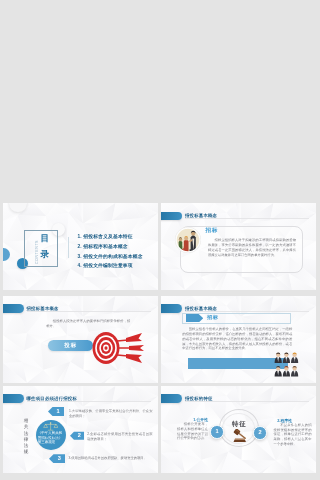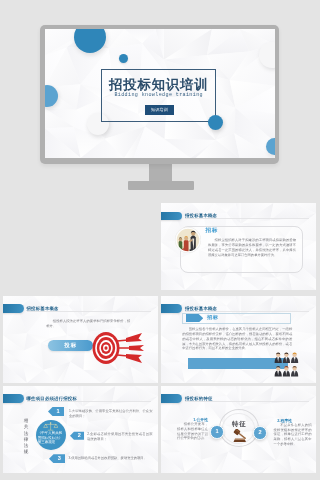--- a/index.html
+++ b/index.html
@@ -169,44 +169,40 @@
           <polygon points="43.5,75.6 63.4,100.0 38.5,100.0" fill="url(#g2)"></polygon>
           <polygon points="52.0,85.2 74.2,86.0 63.4,100.0" fill="url(#g6)"></polygon>
           <polygon points="74.2,86.0 65.6,100.0 63.4,100.0" fill="url(#g7)"></polygon>
           <polygon points="74.2,86.0 82.3,80.8 84.6,100.0" fill="url(#g4)"></polygon>
           <polygon points="74.2,86.0 84.6,100.0 65.6,100.0" fill="url(#g4)"></polygon>
           <polygon points="82.3,80.8 100.0,87.7 100.0,100.0" fill="url(#g6)"></polygon>
           <polygon points="82.3,80.8 100.0,100.0 84.6,100.0" fill="url(#g3)"></polygon>
         </symbol>
       </defs>
     </svg>
-<div class="hero">
-  <div class="stand-neck"></div>
-  <div class="stand-base"></div>
-  <div class="monitor">
-    <div class="screen">
-      <svg class="poly" viewBox="0 0 100 100" preserveAspectRatio="none">
-            <use href="#poly"></use>
-          </svg>
-      <div class="dot" style="left:29px;top:-8px;width:32px;height:32px;background:#2f86b9;box-shadow:1px 2px 5px rgba(0,0,0,.13);"></div>
-      <div class="dot" style="left:74px;top:25px;width:9px;height:9px;background:#2f86b9;box-shadow:0 1px 2px rgba(0,0,0,.12);"></div>
-      <div class="dot" style="left:214px;top:13px;width:26px;height:26px;background:#f6f6f7;box-shadow:1px 2px 4px rgba(0,0,0,.10);"></div>
-      <div class="dot" style="left:-9px;top:56px;width:22px;height:22px;background:#5ba3d0;box-shadow:1px 2px 4px rgba(0,0,0,.12);"></div>
-      <div class="dot" style="left:42px;top:84px;width:22px;height:22px;background:#f6f6f7;box-shadow:1px 2px 4px rgba(0,0,0,.12);"></div>
-      <div class="dot" style="left:221px;top:109px;width:17px;height:17px;background:#5ba3d0;box-shadow:1px 2px 4px rgba(0,0,0,.12);"></div>
-      <div class="titlebox"></div>
-      <div class="dot" style="left:163px;top:86px;width:15px;height:15px;background:#2f86b9;box-shadow:1px 2px 4px rgba(0,0,0,.16);"></div>
-      <div class="t-main">招投标知识培训</div>
-      <div class="t-sub">Bidding knowledge training</div>
-      <div class="t-btn">知识培训</div>
-    </div>
+<div class="grid">
+<div class="slide s-r0 s-c0">
+  <svg class="poly" viewBox="0 0 100 100" preserveAspectRatio="none">
+          <use href="#poly"></use>
+        </svg>
+  <div class="dot" style="left:6.5px;top:-9px;width:17.5px;height:17.5px;background:#f7f7f8;box-shadow:0 1px 3px rgba(0,0,0,.11);"></div>
+  <div class="dot" style="left:-6px;top:45px;width:13px;height:13px;background:#5ba3d0;"></div>
+  <div class="dot" style="left:14.5px;top:55px;width:11px;height:11px;background:#2f86b9;box-shadow:0 1px 2px rgba(0,0,0,.12);"></div>
+  <div class="dot" style="left:49px;top:19.5px;width:13px;height:13px;background:#fafafb;box-shadow:0 1px 3px rgba(0,0,0,.12);"></div>
+  <div class="cbox"></div>
+  <div class="cbox-t">目录</div>
+  <div class="cbox-s">CONTENTS</div>
+  <div class="c-sep"></div>
+  <div class="c-list">
+    <div class="c-item">1. 招投标含义及基本特征</div>
+    <div class="c-item">2. 招标程序和基本概念</div>
+    <div class="c-item">3. 招投文件的构成和基本概念</div>
+    <div class="c-item">4. 招投文件编制注意事项</div>
   </div>
-
-</div>
-<div class="grid">
+</div>
 <div class="slide s-r0 s-c1">
   <svg class="poly" viewBox="0 0 100 100" preserveAspectRatio="none">
           <use href="#poly"></use>
         </svg>
 
   <div class="hdr-pill"></div>
   <div class="hdr-txt">招投标基本概念</div>
   <div class="hdr-rule"></div>
   <div class="rcard" style="left:19px;top:22.5px;width:121px;height:45.6px;border-radius:8px;"></div>
   <svg class="photo" style="left:14.4px;top:24.2px;width:26px;height:26px;" viewBox="0 0 50 50">

